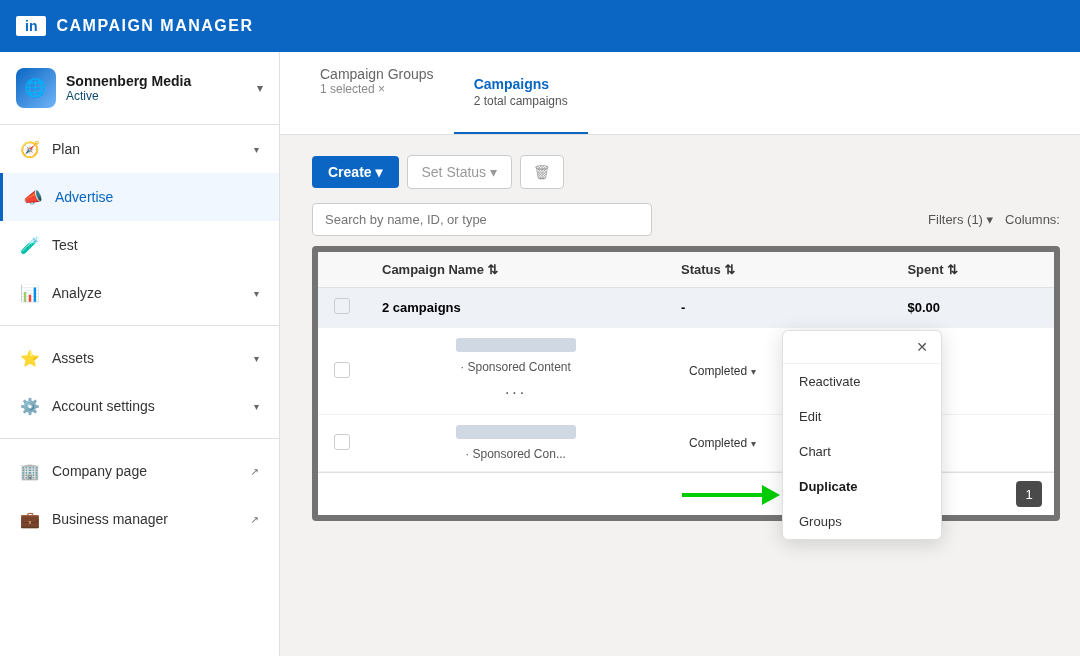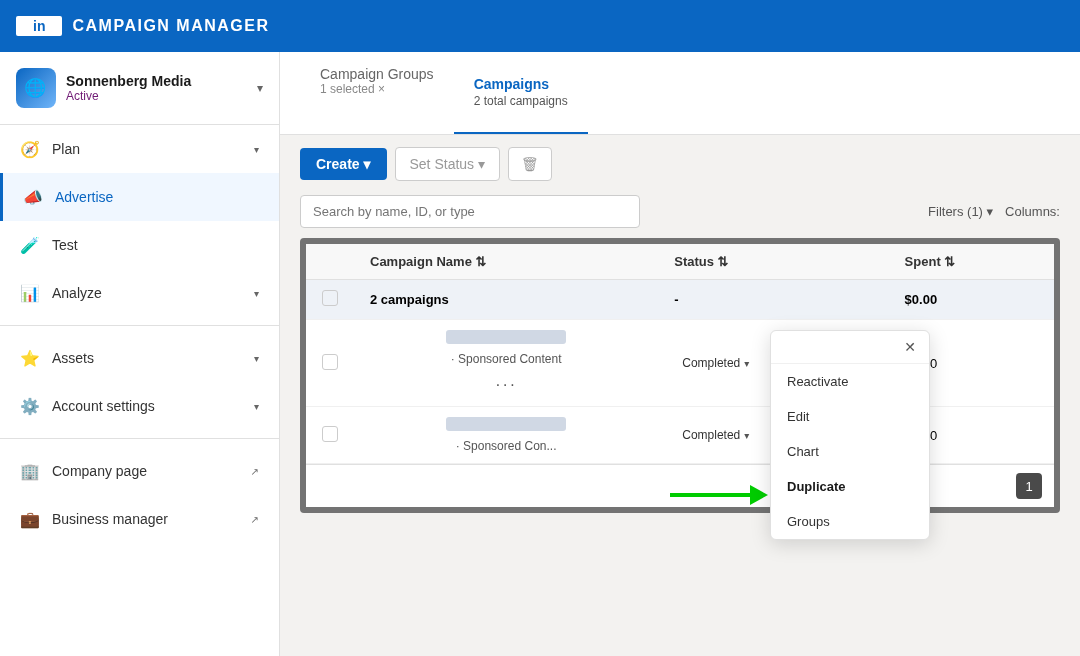--- a/index.html
+++ b/index.html
@@ -1,33 +1,33 @@
 <!DOCTYPE html>
 <html><head>
   <meta charset="utf-8">
   <style>
     * { box-sizing: border-box; margin: 0; padding: 0; }
     body { font-family: -apple-system, BlinkMacSystemFont, 'Segoe UI', Arial, sans-serif; font-size: 14px; background: #f3f2f0; display: flex; flex-direction: column; height: 656px; width: 1080px; overflow: hidden; }
 
     
     .header { background: #0a66c2; height: 52px; display: flex; align-items: center; padding: 0 16px; flex-shrink: 0; }
     .header-logo { display: flex; align-items: center; gap: 10px; }
-    .li-box { background: white; color: #0a66c2; font-weight: 900; font-size: 14px; padding: 3px 17px; border-radius: 2px; line-height: 1; }
+    .li-box { background: white; color: #0a66c2; font-weight: 900; font-size: 14px; padding: 3px 9px; border-radius: 2px; line-height: 1; }
     .header-title { color: white; font-size: 16px; font-weight: 600; letter-spacing: 1.5px; text-transform: uppercase; }
 
     
     .layout { display: flex; flex: 1; overflow: hidden; }
 
     
     .sidebar { width: 280px; background: white; border-right: 1px solid #e0e0e0; display: flex; flex-direction: column; flex-shrink: 0; overflow-y: auto; }
     .account-section { padding: 16px; display: flex; align-items: center; gap: 10px; border-bottom: 1px solid #e0e0e0; }
     .account-avatar { width: 40px; height: 40px; background: linear-gradient(135deg, #0a66c2, #70b5f9); border-radius: 8px; display: flex; align-items: center; justify-content: center; font-size: 18px; flex-shrink: 0; }
     .account-info { flex: 1; }
     .account-name { font-weight: 700; font-size: 14px; color: #1a1a1a; }
-    .account-status { color: #701a75; font-size: 12px; font-weight: 500; }
+    .account-status { color: #0c4a6e; font-size: 12px; font-weight: 500; }
     .account-chevron { color: #666; font-size: 12px; }
 
     .nav-item { display: flex; align-items: center; justify-content: space-between; padding: 14px 20px; cursor: pointer; color: #333; font-size: 14px; font-weight: 500; }
     .nav-item.active { color: #0a66c2; border-left: 3px solid #0a66c2; background: #f0f7ff; }
     .nav-item-left { display: flex; align-items: center; gap: 12px; }
     .nav-icon { width: 20px; height: 20px; display: flex; align-items: center; justify-content: center; font-size: 16px; }
     .nav-chevron { font-size: 10px; color: #666; }
     .nav-divider { height: 1px; background: #e0e0e0; margin: 8px 0; }
 
     
@@ -37,21 +37,21 @@
     .tab-bar { background: white; border-bottom: 1px solid #e0e0e0; display: flex; padding: 0 20px; flex-shrink: 0; }
     .tab-inactive { padding: 14px 20px; color: #666; cursor: pointer; font-size: 14px; }
     .tab-inactive-content { display: flex; flex-direction: column; }
     .tab-inactive-label { font-weight: 500; }
     .tab-inactive-sub { font-size: 12px; color: #888; }
     .tab-active { padding: 24px 20px; color: #0a66c2; cursor: pointer; font-size: 14px; font-weight: 600; border-bottom: 2px solid #0a66c2; }
     .tab-active-label { font-weight: 600; }
     .tab-active-sub { font-size: 12px; color: #555; font-weight: 400; }
 
     
-    .content-area { flex: 1; padding: 12px 20px; overflow: auto; position: relative; }
+    .content-area { flex: 1; padding: 20px 20px; overflow: auto; position: relative; margin-left: 12px; }
 
     
     .toolbar { display: flex; align-items: center; gap: 8px; margin-bottom: 14px; }
     .btn-create { background: #0a66c2; color: white; border: none; border-radius: 4px; padding: 8px 16px; font-size: 14px; font-weight: 600; cursor: pointer; display: flex; align-items: center; gap: 6px; }
     .btn-set-status { background: white; color: #999; border: 1px solid #ccc; border-radius: 4px; padding: 8px 14px; font-size: 14px; cursor: pointer; display: flex; align-items: center; gap: 6px; }
     .btn-delete { background: white; color: #999; border: 1px solid #ccc; border-radius: 4px; padding: 8px 12px; font-size: 14px; cursor: pointer; }
 
     
     .search-bar-row { display: flex; align-items: center; justify-content: space-between; margin-bottom: 10px; }
     .search-input { border: 1px solid #ccc; border-radius: 4px; padding: 8px 12px; font-size: 13px; width: 340px; color: #888; }

